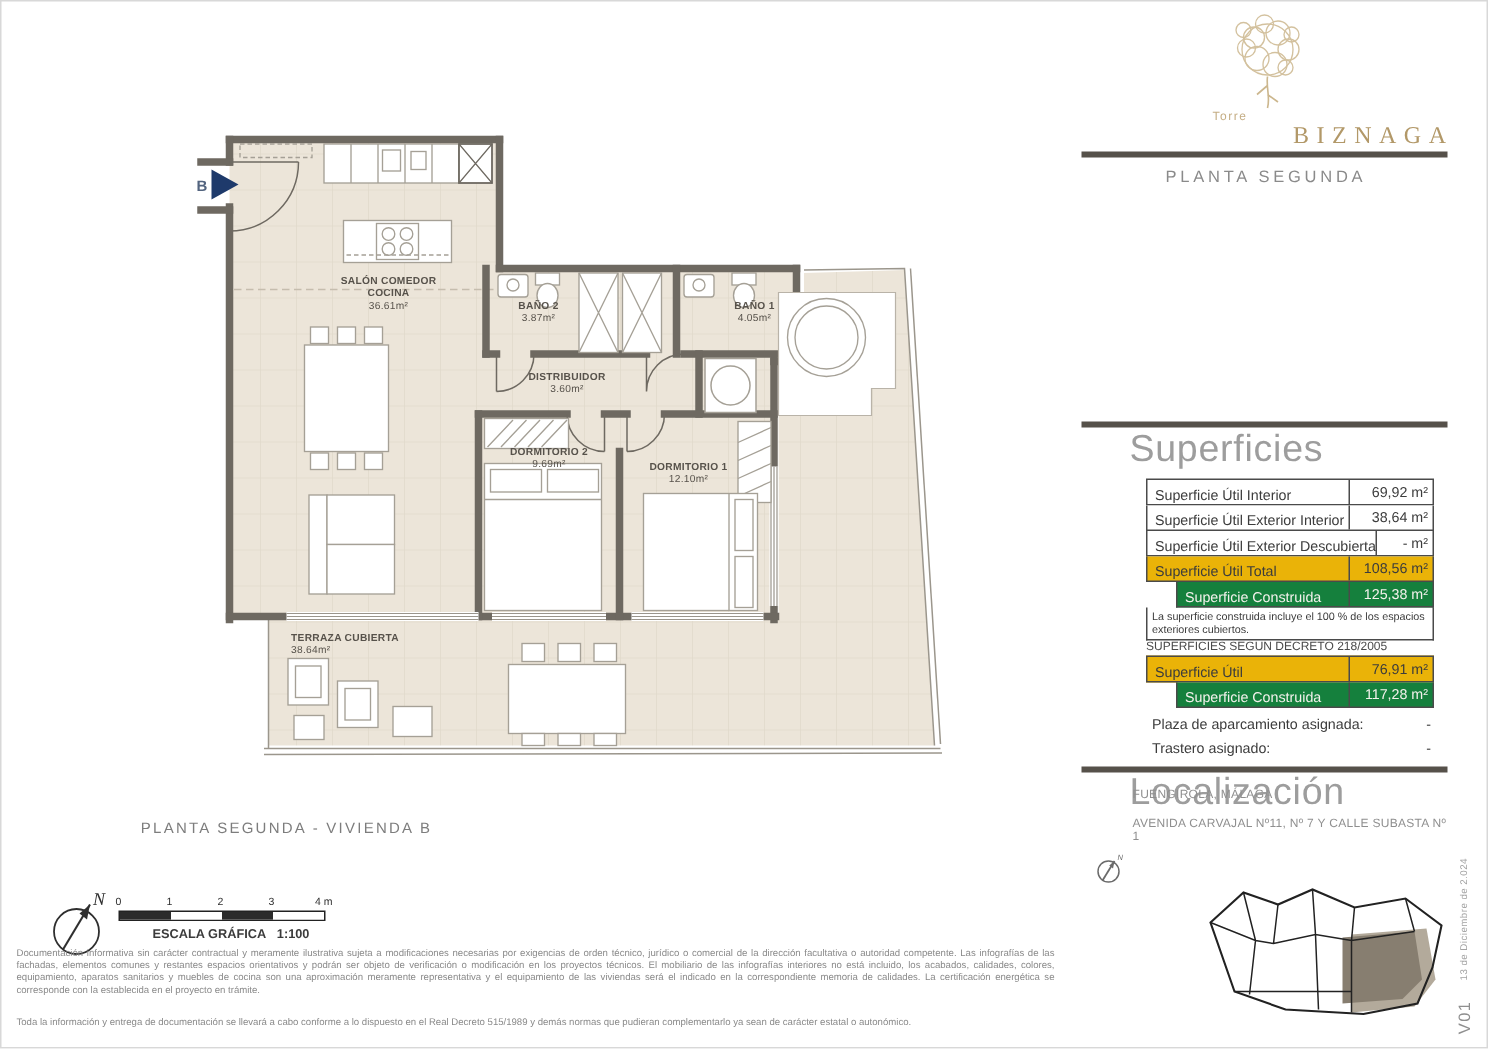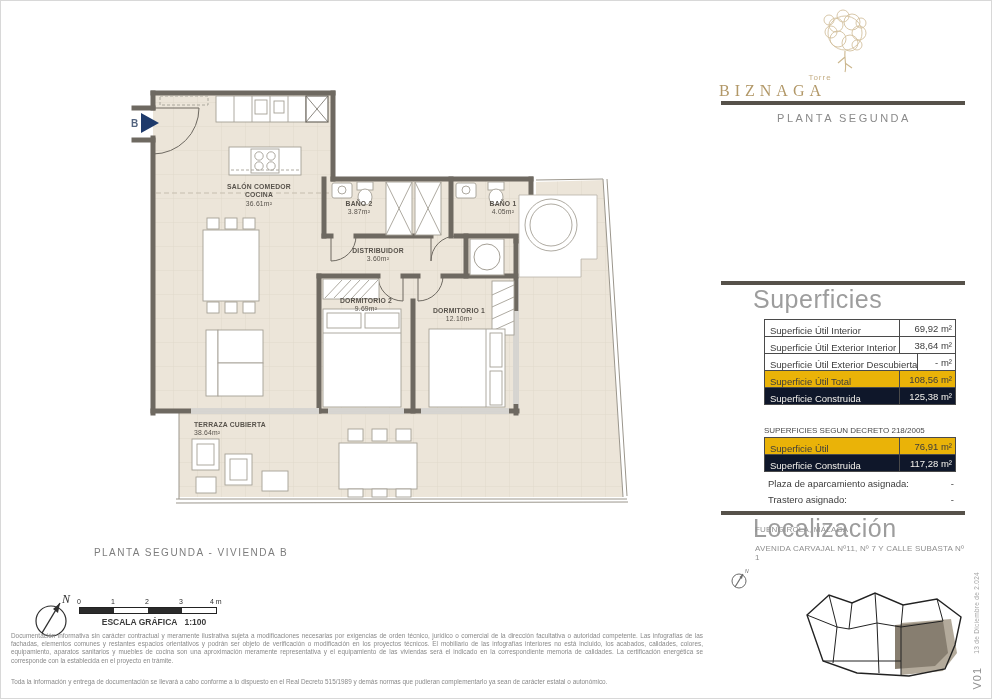--- a/index.html
+++ b/index.html
@@ -6,32 +6,32 @@
   .page{position:relative;width:992px;height:699px;background:#fff;border:1px solid #d8d8d8;
         box-sizing:border-box;font-family:"Liberation Sans",sans-serif;overflow:hidden;}
   svg{font-family:"Liberation Sans",sans-serif;}
   .abs{position:absolute;}
 
   
   .sidebar{position:absolute;left:718px;top:0;width:250px;height:699px;}
   .rule{position:absolute;left:2px;width:244px;height:4px;background:#56514a;}
   .logo-torre{position:absolute;top:72px;left:0;width:100%;text-align:center;
               font-size:8px;color:#c5ae85;letter-spacing:1px;transform:translateX(-24px);}
-  .logo-brand{position:absolute;top:81px;left:0;width:100%;text-align:left;
+  .logo-brand{position:absolute;top:81px;left:0;width:100%;text-align:right;
               font-family:"Liberation Serif",serif;font-size:16px;color:#b29868;letter-spacing:5px;}
   .floor-label{position:absolute;top:111px;left:0;width:100%;text-align:center;
                font-size:11px;color:#8a8a8a;letter-spacing:2.5px;}
   .sb-head{position:absolute;left:34px;font-size:25px;color:#9d9d9d;font-weight:400;letter-spacing:.5px;}
   .tbl{position:absolute;left:45px;width:192px;font-size:9.5px;color:#3c3c3c;}
   .t-row{display:flex;align-items:flex-end;border:1px solid #4a4a4a;border-top:none;height:16px;background:#fff;}
   .t-row:first-child{border-top:1px solid #4a4a4a;}
   .t-row .lbl{flex:1;padding-left:5px;white-space:nowrap;}
   .t-row .val{width:52px;border-left:1px solid #4a4a4a;text-align:right;padding-right:3px;align-self:stretch;display:flex;align-items:center;justify-content:flex-end;}
   .t-row.gray{background:#eab308;}
-  .t-row.taupe{background:#0f172a;color:#f3f1ec;}
+  .t-row.taupe{background:#15803d;color:#f3f1ec;margin-left:20px;}
   .t-note{border:1px solid #4a4a4a;border-top:none;font-size:7.2px;line-height:8.6px;padding:2px 3px;color:#3c3c3c;}
   .decreto-title{position:absolute;left:45px;font-size:8px;color:#4a4a4a;}
   .extra-row{position:absolute;left:49px;width:186px;display:flex;justify-content:space-between;
              font-size:9.5px;color:#3c3c3c;}
   .addr{position:absolute;left:36px;font-size:8px;color:#8f8f8f;letter-spacing:.2px;}
 
   
   .version{position:absolute;right:5px;bottom:8px;writing-mode:vertical-rl;transform:rotate(180deg);
            white-space:nowrap;color:#9a9a9a;}
   .version .vcode{font-size:11px;letter-spacing:1px;color:#8f8f8f;}
@@ -296,20 +296,21 @@
         <span class="val">- m²</span>
       </div>
       <div class="t-row gray">
         <span class="lbl">Superficie Útil Total</span>
         <span class="val">108,56 m²</span>
       </div>
       <div class="t-row taupe">
         <span class="lbl">Superficie Construida</span>
         <span class="val">125,38 m²</span>
       </div>
+      <div class="t-note">La superficie construida incluye el 100 % de los espacios exteriores cubiertos.</div>
     </div>
 
     <div class="decreto-title" style="top:425px;">SUPERFICIES SEGUN DECRETO 218/2005</div>
 
     <div class="tbl" style="top:436px;">
       <div class="t-row gray">
         <span class="lbl">Superficie Útil</span>
         <span class="val">76,91 m²</span>
       </div>
       <div class="t-row taupe">

